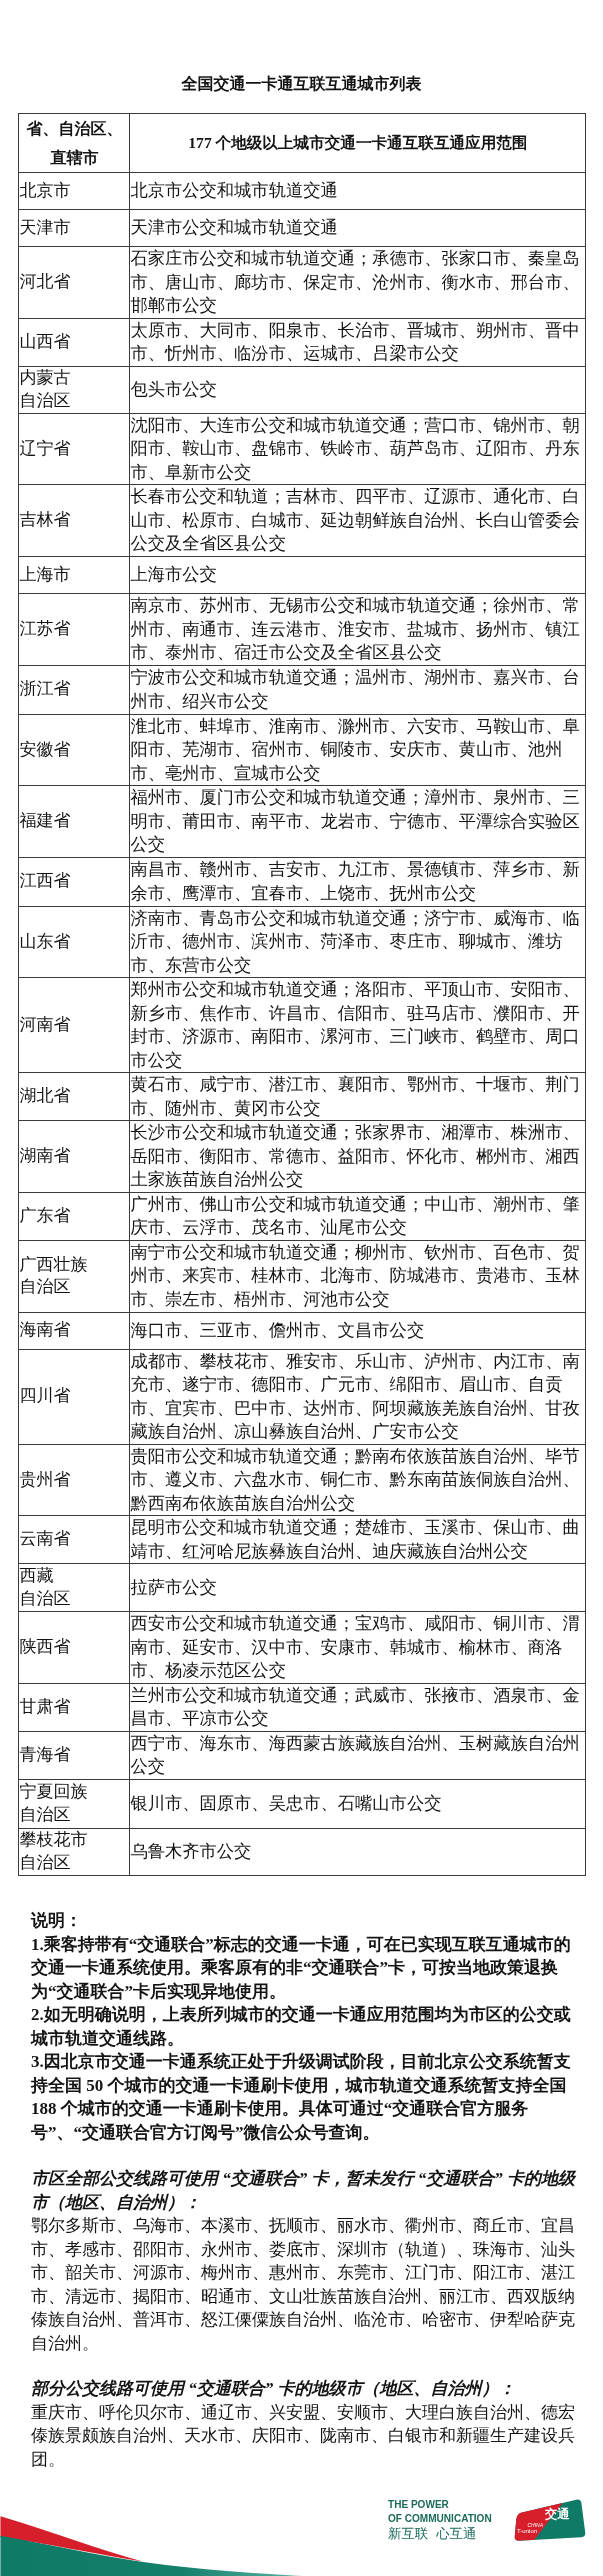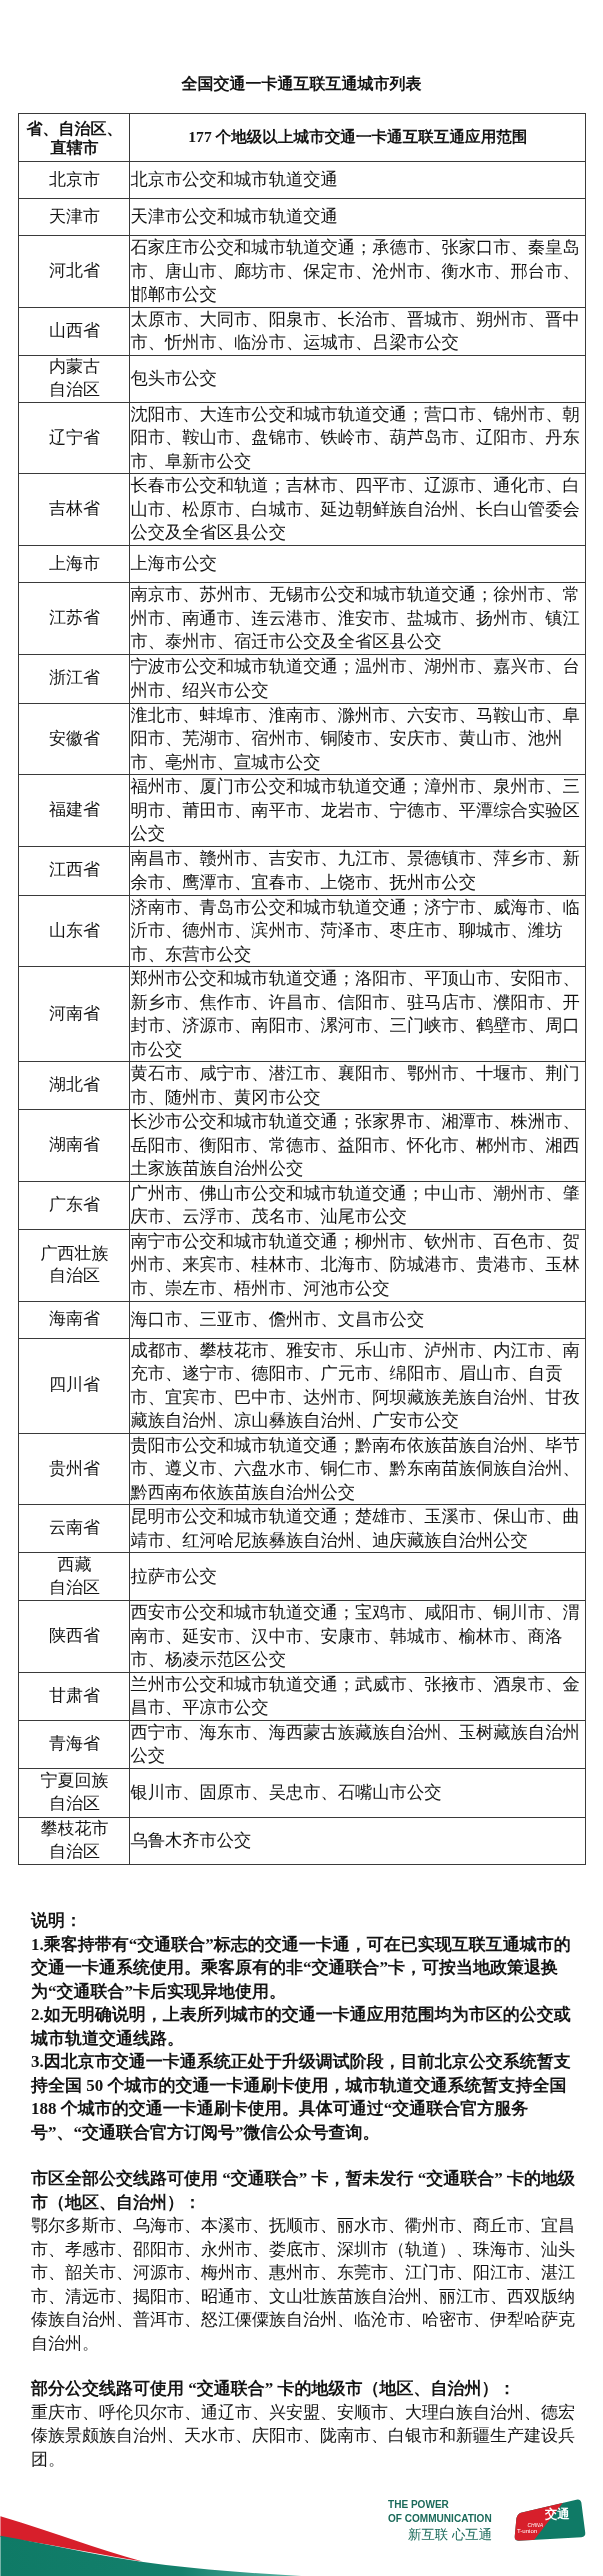--- a/index.html
+++ b/index.html
@@ -13,55 +13,55 @@
     text-align: center; font-size: 16px; line-height: 27px; font-weight: bold;
   }
   table.city-table {
     position: absolute; top: 113px; left: 18.4px; width: 567px;
     border-collapse: collapse; table-layout: fixed;
   }
   table.city-table col.c1 { width: 111px; }
   table.city-table col.c2 { width: 456px; }
   .city-table th, .city-table td { border: 1.1px solid #3a3a3a; padding: 0; vertical-align: middle; }
   .city-table th { font-weight: bold; }
-  .th-region { font-size: 16px; line-height: 19px; white-space: pre-line; text-align: center; }
+  .th-region { font-size: 16px; line-height: 29px; white-space: pre-line; text-align: center; }
   .th-scope { font-size: 15.6px; line-height: 22.3px; text-align: center; }
   .td-region {
-    font-size: 17px; line-height: 22.3px; text-align: center; white-space: pre-line;
+    font-size: 17px; line-height: 22.3px; text-align: left; white-space: pre-line;
     padding: 0.6px 2.2px;
   }
   .td-scope {
     font-size: 17.3px; line-height: 23.5px; text-align: left;
     padding: 0.6px 5.6px 0.6px 12.3px;
   }
   .notes {
     position: absolute; top: 1909px; left: 31px; width: 548px;
     font-size: 17px; line-height: 23.5px; font-weight: bold;
   }
   .notes p { margin: 0; }
   .section {
     position: absolute; left: 31px; width: 548px;
     font-size: 17px; line-height: 23.5px;
   }
-  .section .sec-heading { font-weight: bold; margin: 0; }
+  .section .sec-heading { font-weight: bold; margin: 0; font-style: italic; }
   .section .sec-body { margin: 0; font-weight: normal; }
   .sec-1 { top: 2167px; }
   .sec-2 { top: 2377px; }
   .footer-swoosh { position: absolute; left: 0; top: 2508px; width: 313px; height: 68px; }
   .footer-text {
     position: absolute; left: 388px; top: 2497px; color: #1b6a5a;
   }
   .footer-text .en {
     display: block; font-family: "Liberation Sans", "DejaVu Sans", sans-serif;
     font-size: 11.7px; line-height: 14px; font-weight: bold;
     transform: scaleX(0.86); transform-origin: left center; white-space: nowrap;
   }
   .footer-text .cn {
-    display: block; font-family: Liberation Sans, sans-serif;
-    font-size: 13.4px; line-height: 20px; white-space: nowrap; margin-left: 20px;
+    display: block; font-family: Liberation Mono, monospace;
+    font-size: 13.4px; line-height: 20px; white-space: nowrap;
   }
   .logo { position: absolute; left: 513px; top: 2497px; width: 74px; height: 47px; }
   .logo svg { display: block; }
   .logo .lg-text {
     position: absolute; color: #fff; font-family: "Liberation Sans", "DejaVu Sans", sans-serif;
     white-space: nowrap;
   }
   .logo .lg-cn1 { left: 32px; top: 11.2px; font-size: 12.3px; font-weight: bold; line-height: 13.4px; }
   .logo .lg-cn2 { left: 36px; top: 25px; font-size: 11.7px; font-weight: bold; line-height: 13.4px; margin-top: 18px; }
   .logo .lg-en1 { left: 14.5px; top: 26px; font-size: 5px; font-style: italic; line-height: 5.6px; }

